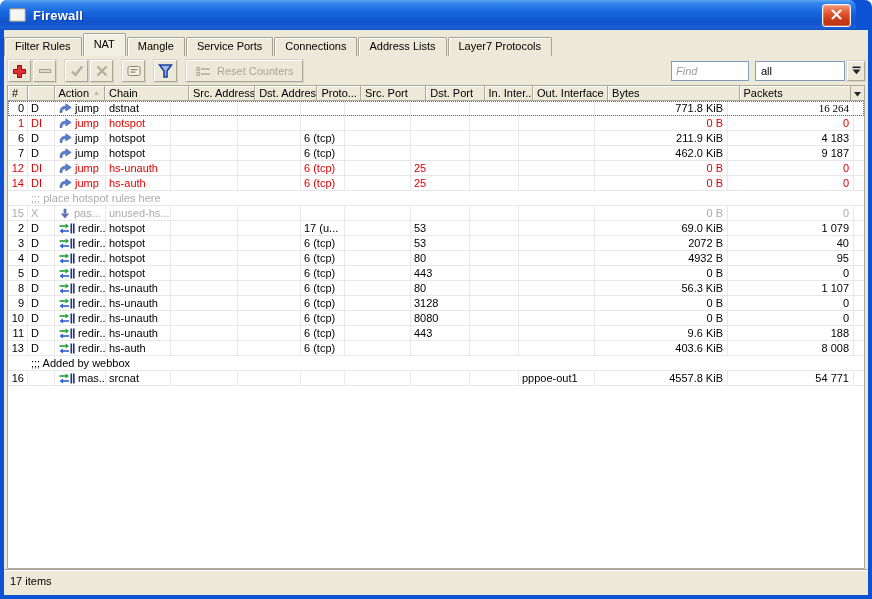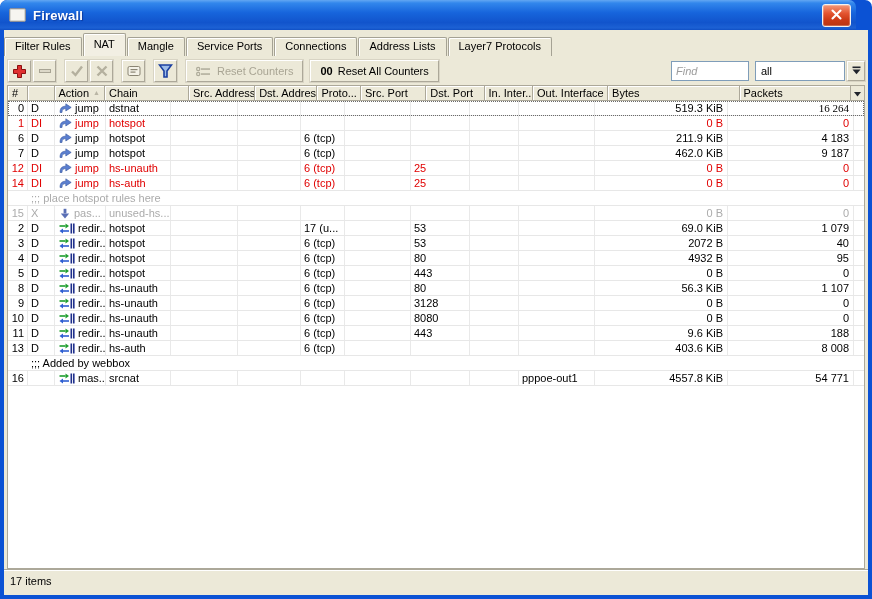--- a/index.html
+++ b/index.html
@@ -146,24 +146,20 @@
       <div class="txtbtn disabled">
         <svg width="15" height="11" viewBox="0 0 15 11">
             <circle cx="2.2" cy="3" r="1.6" fill="none" stroke="#AEAB9A" stroke-width="1.2"></circle>
             <rect x="5" y="2.3" width="9" height="1.5" fill="#AEAB9A"></rect>
             <circle cx="2.2" cy="8" r="1.6" fill="none" stroke="#AEAB9A" stroke-width="1.2"></circle>
             <rect x="5" y="7.3" width="9" height="1.5" fill="#AEAB9A"></rect>
           </svg>
         <span>Reset Counters</span>
       </div>
 
-      <div class="txtbtn">
-        <span class="pre">00</span>
-        <span>Reset All Counters</span>
-      </div>
 
       <input class="find" type="text" placeholder="Find" style="">
       <div class="combo">all</div>
       <div class="dropbtn">
         <span>
           <svg width="9" height="9" viewBox="0 0 9 9">
               <rect x="0.5" y="0.5" width="8" height="1.6" fill="#20242C"></rect>
               <polygon points="0.5,3.6 8.5,3.6 4.5,8.2" fill="#20242C"></polygon>
             </svg>
         </span>
@@ -235,21 +231,21 @@
               <span>jump</span>
             </div>
             <div class="tcell " style="width: 65px;">dstnat</div>
             <div class="tcell " style="width: 67px;"></div>
             <div class="tcell " style="width: 63px;"></div>
             <div class="tcell " style="width: 44px;"></div>
             <div class="tcell " style="width: 66px;"></div>
             <div class="tcell " style="width: 59px;"></div>
             <div class="tcell " style="width: 49px;"></div>
             <div class="tcell " style="width: 76px;"></div>
-            <div class="tcell rt" style="width: 133px;">519.3 KiB</div>
+            <div class="tcell rt" style="width: 133px;">771.8 KiB</div>
             <div class="tcell rt" style="width: 126px; font-family: Liberation Serif, serif;">16 264</div>
           </div>
           <div class="trow invalid">
             <div class="tcell num" style="width: 20px;">1</div>
             <div class="tcell " style="width: 27px;">DI</div>
             <div class="tcell action" style="width: 51px;">
               <span style="display: flex;">
                 <svg width="13" height="11" viewBox="0 0 13 11">
                   <path d="M1 9.5 C1 4.5 3.5 3.2 6.8 3.2 L6.8 0.8 L12.2 4.4 L6.8 8 L6.8 5.6 C4.2 5.6 3 6.6 3 9.5 Z" fill="#5B7FD0" stroke="#37589E" stroke-width="0.6"></path>
                 </svg>

